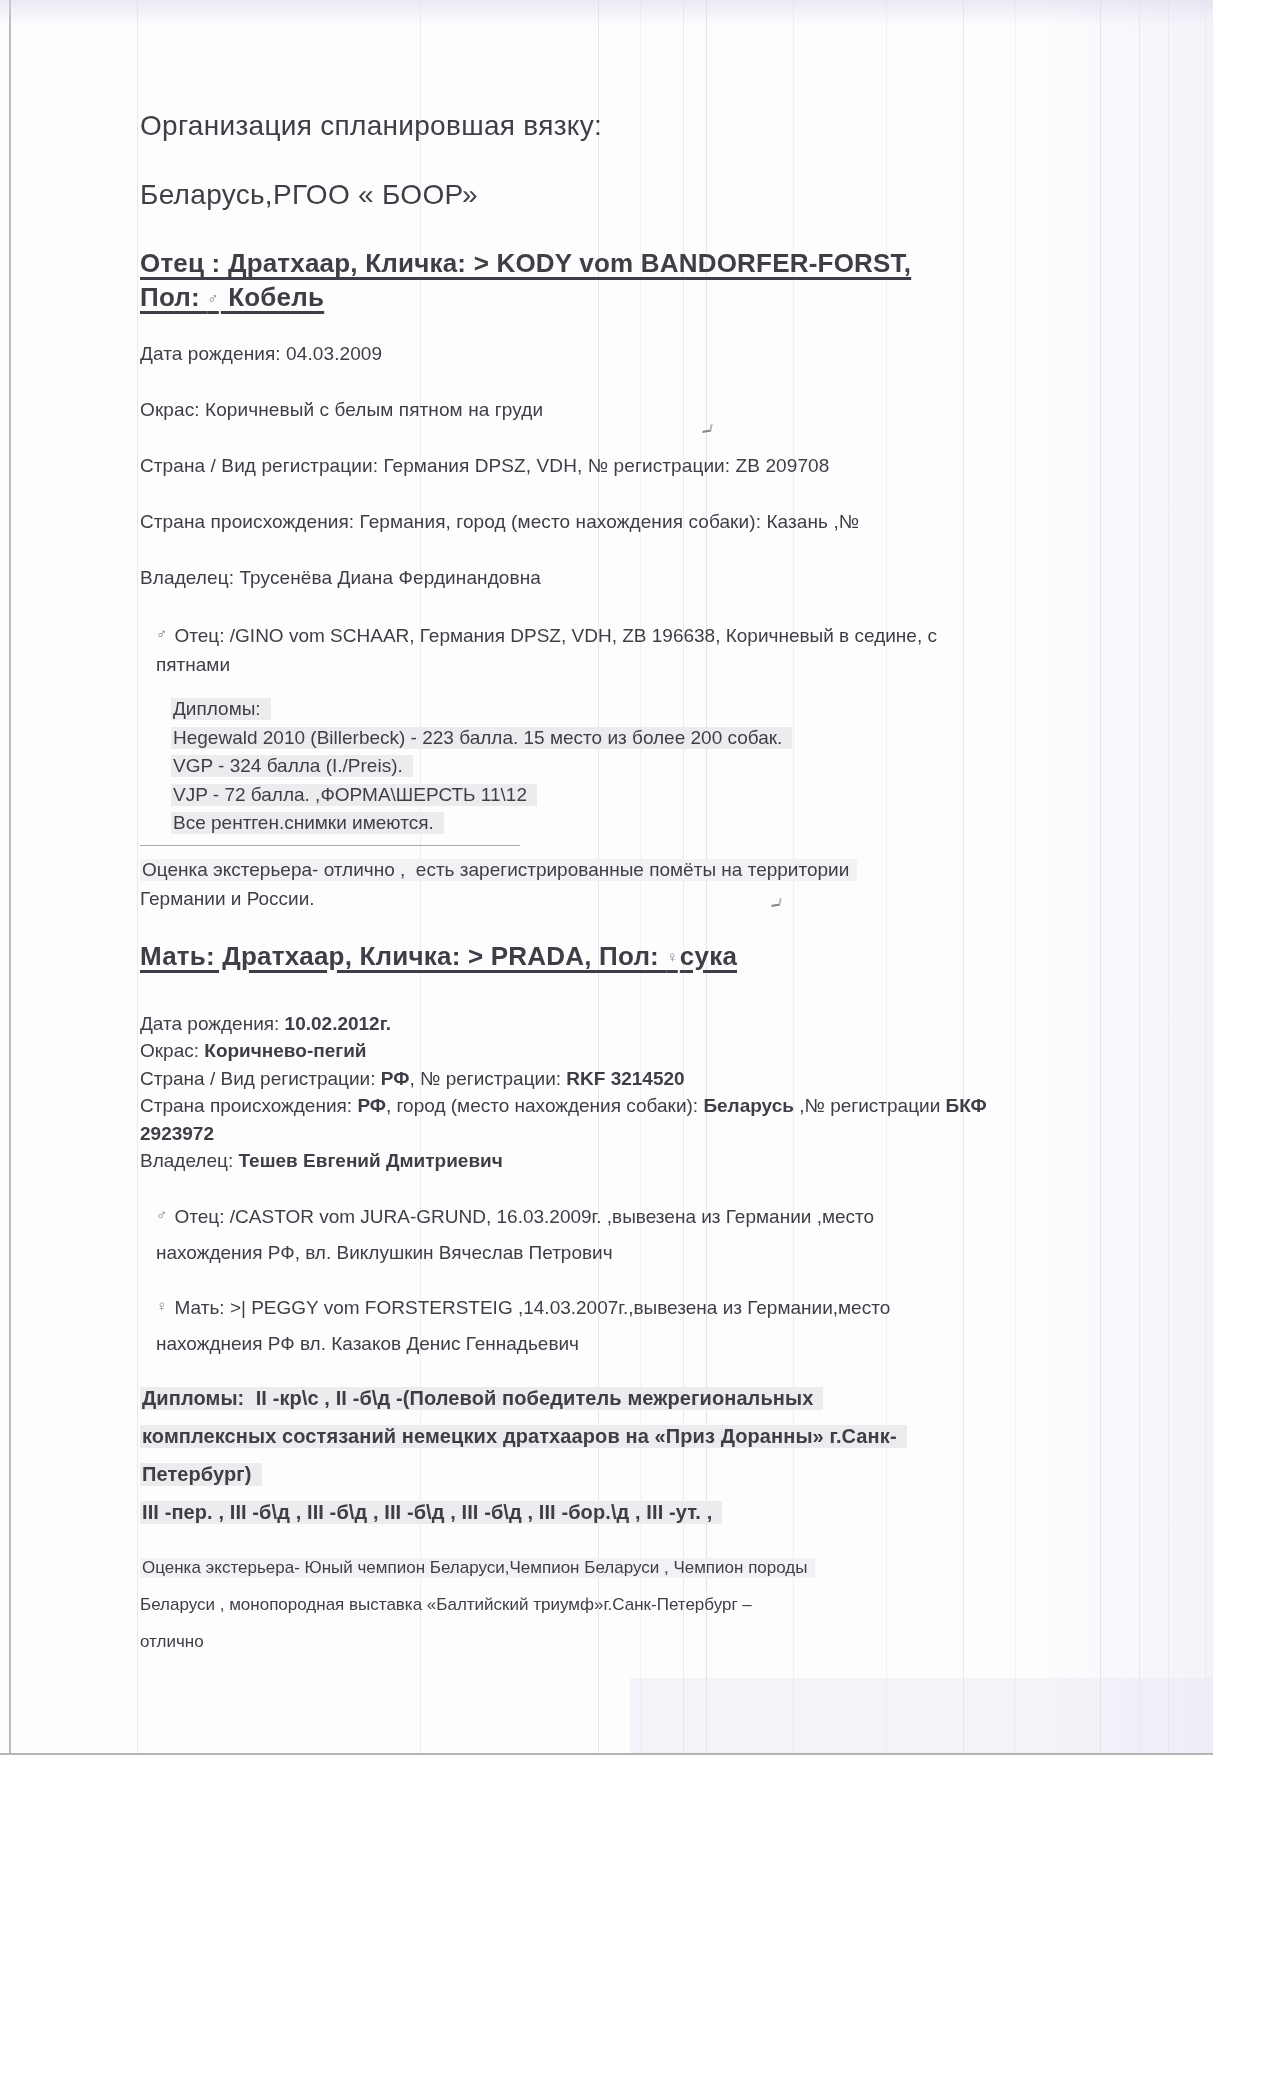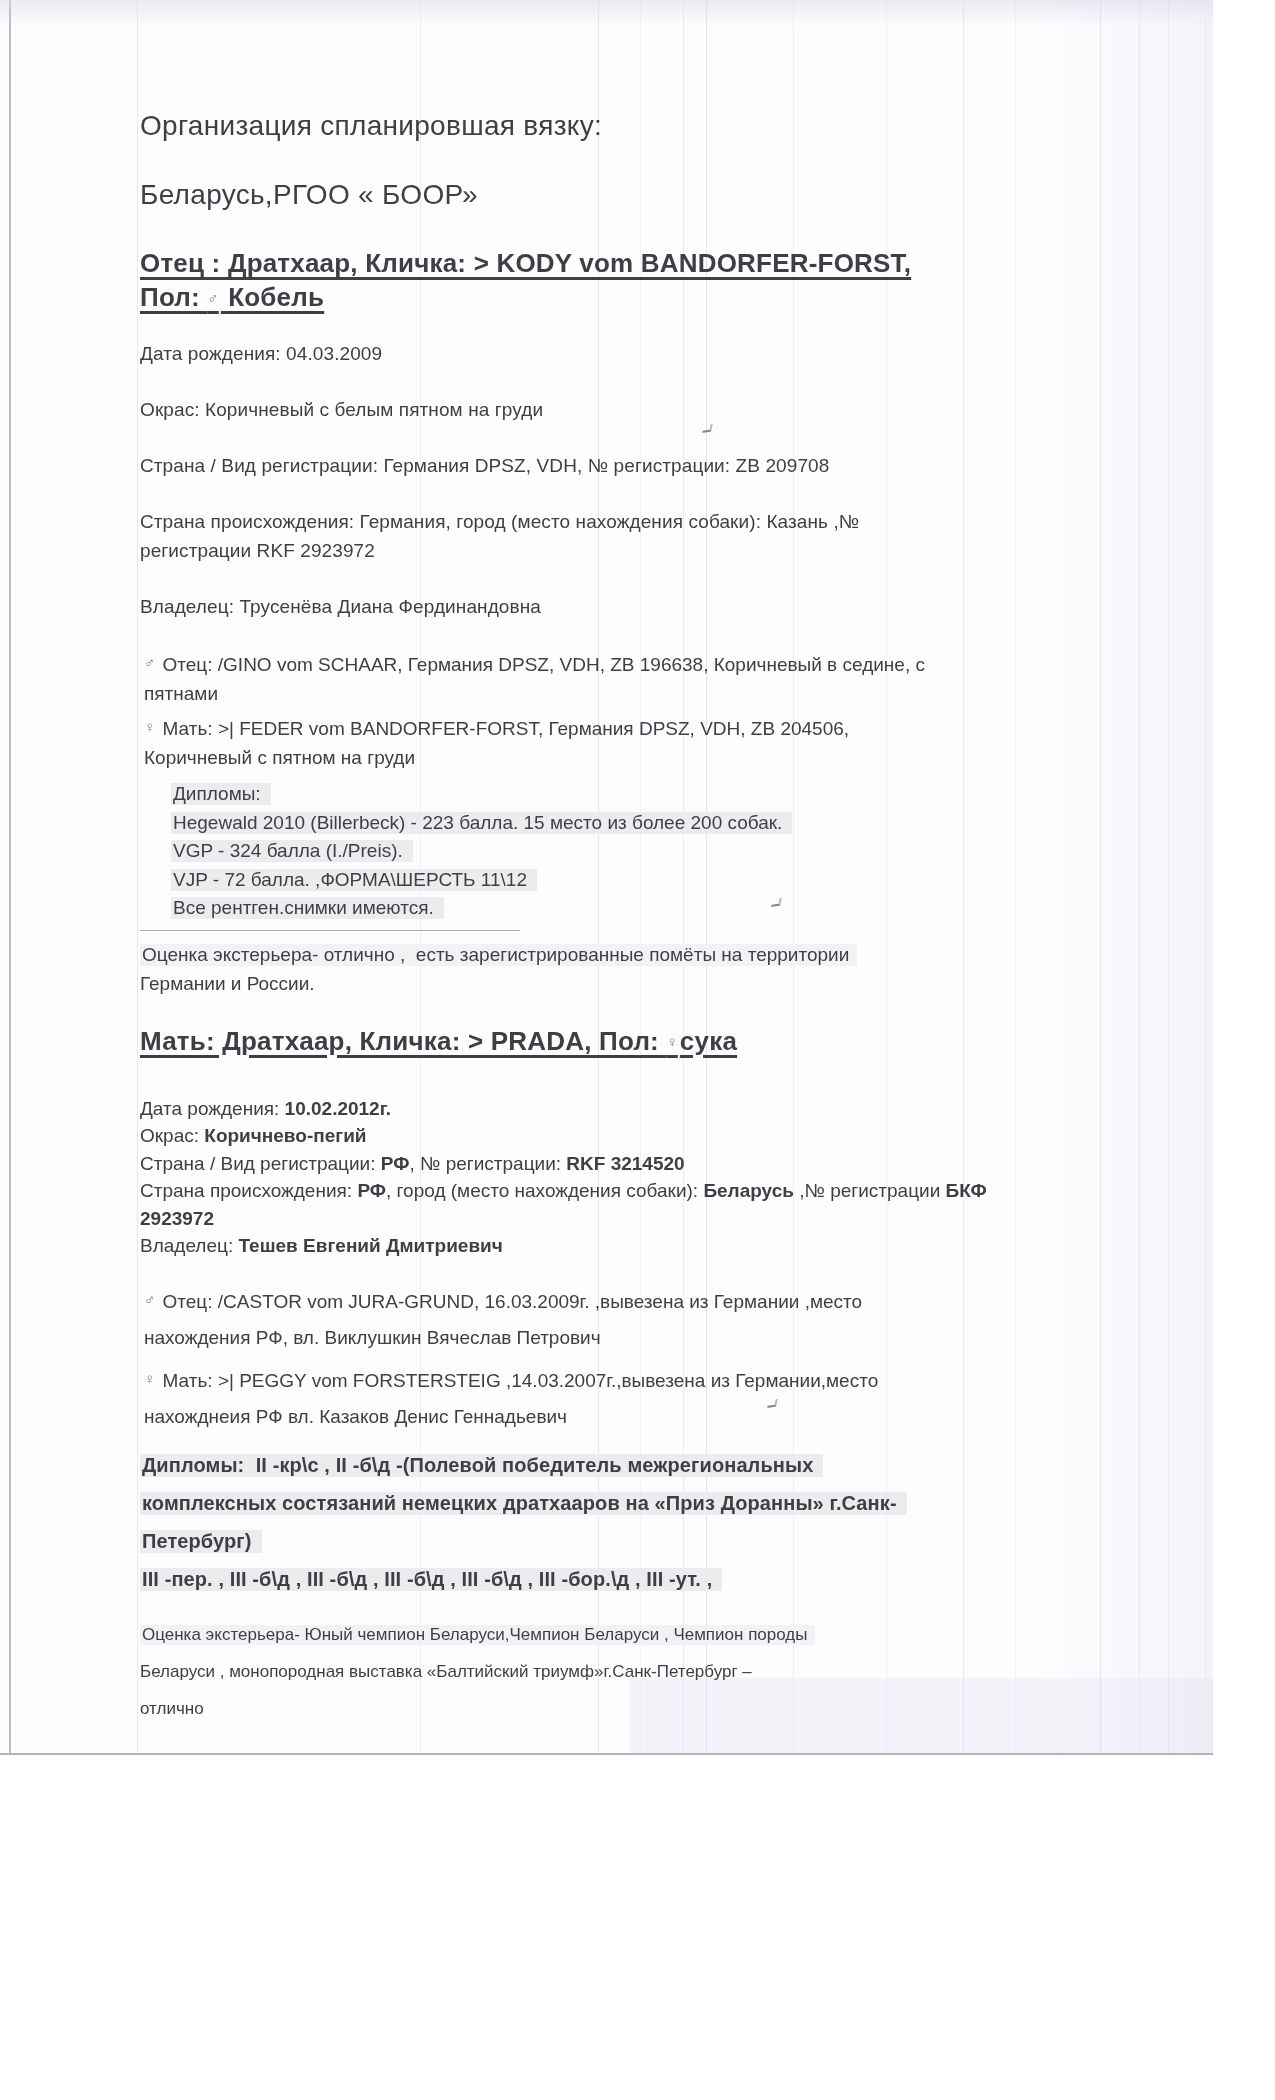--- a/index.html
+++ b/index.html
@@ -53,21 +53,21 @@
 
   .heading{font-size:26px;font-weight:700;line-height:34px;margin:24px 0 24px;letter-spacing:.2px;}
   .heading.mh{margin-top:26px;margin-bottom:18px;}
   .hu{text-decoration:underline;text-decoration-thickness:2.5px;text-underline-offset:5px;}
 
   .bp{font-size:19px;line-height:29px;margin:0 0 27px;letter-spacing:.1px;}
   .blk{display:block;}
   .keep{white-space:pre-wrap;}
 
   .parents{font-size:19px;line-height:29px;margin:27px 0 0;}
-  .parents .pline{margin:4px;}
+  .parents .pline{margin:16px;}
   .sym{color:#7c818d;font-size:15px;vertical-align:3px;padding-right:2px;}
 
   .dips{font-size:19px;line-height:28.5px;margin-top:8px;padding-left:31px;}
   .hl{background:#ececef;padding:0 10px 1px 2px;}
   .hl-light{background:#f2f2f5;padding:0 8px 1px 2px;}
 
   .divider{width:380px;border-top:1.5px solid #a9a9ae;margin:7px 0 9px;}
 
   .assess{font-size:19px;line-height:29px;margin:0;}
 
@@ -115,31 +115,27 @@
     <p class="title">Беларусь,РГОО « БООР»</p>
 
     <div class="heading">
       <span class="hu">Отец : Дратхаар, Кличка: &gt; KODY vom BANDORFER-FORST,</span><br>
       <span class="hu"><span>Пол: </span><span class="sym">♂</span><span> Кобель</span></span>
     </div>
 
     <p class="bp">Дата рождения: 04.03.2009</p>
     <p class="bp">Окрас: Коричневый с белым пятном на груди</p>
     <p class="bp">Страна / Вид регистрации: Германия DPSZ, VDH, № регистрации: ZB 209708</p>
-    <p class="bp"><span>Страна происхождения: Германия, город (место нахождения собаки): Казань ,№</span><span class="blk">регистрации RKF 2923972</span></p>
+    <p class="bp"><span>Страна происхождения: Германия, город (место нахождения собаки): Казань ,№</span></p>
     <p class="bp">Владелец: Трусенёва Диана Фердинандовна</p>
 
     <div class="parents">
       <div class="pline">
         <span class="sym">♂</span> <span>Отец: /GINO vom SCHAAR, Германия DPSZ, VDH, ZB 196638, Коричневый в седине, с</span>
         <span class="blk">пятнами</span>
-      </div>
-      <div class="pline">
-        <span class="sym">♀</span> <span>Мать: &gt;| FEDER vom BANDORFER-FORST, Германия DPSZ, VDH, ZB 204506,</span>
-        <span class="blk">Коричневый с пятном на груди</span>
       </div>
     </div>
 
     <div class="dips">
       <div><span class="hl">Дипломы:</span></div>
       <div><span class="hl">Hegewald 2010 (Billerbeck) - 223 балла. 15 место из более 200 собак.</span></div>
       <div><span class="hl">VGP - 324 балла (I./Preis).</span></div>
       <div><span class="hl keep">VJP - 72 балла. ,ФОРМА\ШЕРСТЬ 11\12</span></div>
       <div><span class="hl">Все рентген.снимки имеются.</span></div>
     </div>

